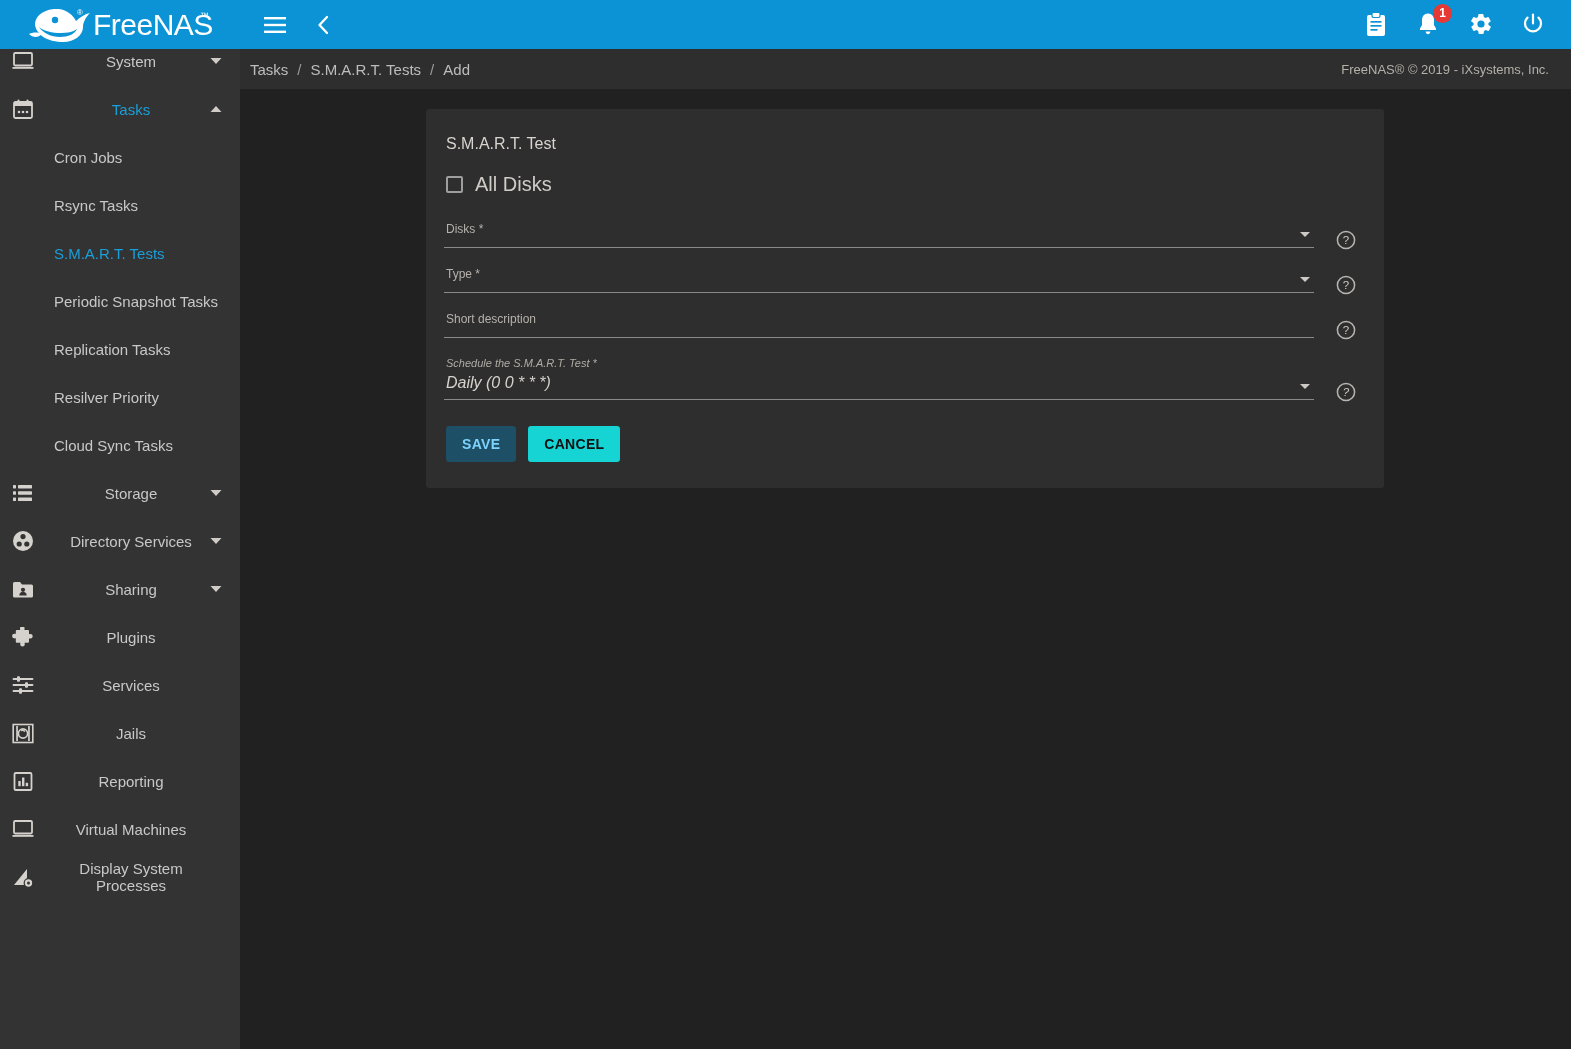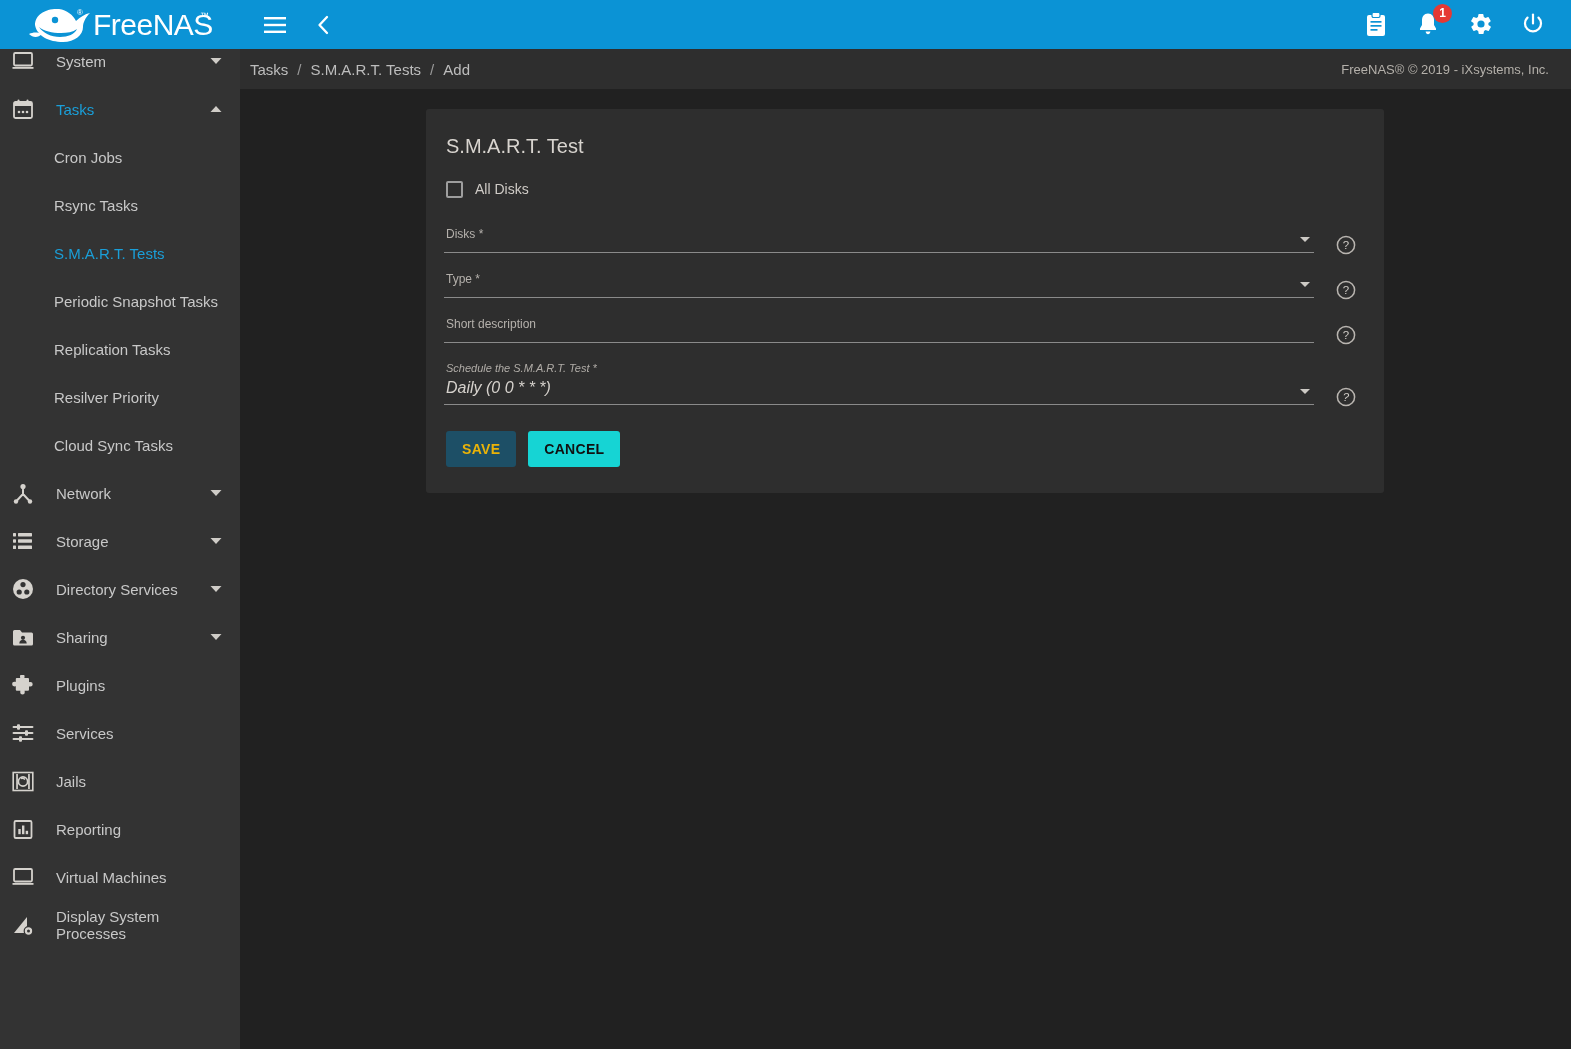--- a/index.html
+++ b/index.html
@@ -66,21 +66,21 @@
     color: #c8c8c8;
     font-size: 15px;
     cursor: pointer;
   }
   .sb-icon {
     width: 34px; flex: 0 0 34px;
     display: flex; align-items: center; justify-content: flex-start;
     color: #d5d2cd;
   }
   .sb-icon svg { display: block; }
-  .sb-label { flex: 1 1 auto; padding-left: 10px; }
+  .sb-label { flex: 1 1 auto; padding-left: 10px; text-align: center; }
   .sb-row.active .sb-label,
   .sb-row.active .sb-caret svg { color: #1a9fd9; }
   .sb-row.active .sb-label { color: #1a9fd9; }
   .sb-caret {
     width: 20px; flex: 0 0 20px;
     display: flex; align-items: center; justify-content: center;
     color: #cfccc7;
   }
   .sb-sub {
     height: 48px;
@@ -115,37 +115,37 @@
   .card {
     position: absolute;
     left: 186px; top: 60px;
     width: 958px;
     background: #2e2e2e;
     border-radius: 3px;
     padding: 20px 24px 26px 18px;
   }
   .card-title {
     color: #d8d4cf;
-    font-size: 20px;
+    font-size: 16px;
     margin: 6px 0 12px 2px;
   }
   .row-check {
     display: flex; align-items: center;
     height: 38px;
     padding-left: 2px;
     cursor: pointer;
   }
   .cbox {
     width: 17px; height: 17px;
     border: 2px solid #9e9e9e;
     border-radius: 2px;
     margin-right: 12px;
     background: transparent;
   }
-  .cb-label { color: #cfcbc6; font-size: 14px; }
+  .cb-label { color: #cfcbc6; font-size: 20px; }
 
   .field {
     position: relative;
     margin-top: 14px;
     padding-right: 46px;
   }
   .field-inner {
     position: relative;
     border-bottom: 1px solid #8a8a8a;
     padding: 0 22px 6px 2px;
@@ -184,21 +184,21 @@
   .btn {
     height: 36px; min-width: 63px;
     border: none; border-radius: 3px;
     font-size: 14px; font-weight: bold;
     letter-spacing: .3px;
     display: flex; align-items: center; justify-content: center;
     padding: 0 16px;
     cursor: pointer;
     font-family: "Liberation Sans", sans-serif;
   }
-  .btn-save { background: #1d4f66; color: #eab308; cursor: default; text-align: right; }
+  .btn-save { background: #1d4f66; color: #7dd3fc; cursor: default; text-align: right; }
   .btn-cancel { background: #16d4d4; color: #111111; }
 </style>
 </head>
 <body>
 
 <div class="topbar">
   <div class="logo-zone">
     <svg class="logo-svg" width="186" height="40" viewBox="0 0 186 40">
       <g fill="#ffffff">
         <path d="M8 20 C8 9, 20 3, 32 4 C40 5, 46 10, 49 16 C53 12, 58 9, 63 8 C58 13, 56 18, 56 22
@@ -320,36 +320,20 @@
     <div class="sb-sub">
       <span>Replication Tasks</span>
       </div>
     <div class="sb-sub">
       <span>Resilver Priority</span>
       </div>
     <div class="sb-sub">
       <span>Cloud Sync Tasks</span>
       </div>
 
-    <div class="sb-row">
-      <span class="sb-icon">
-        <svg width="22" height="21" viewBox="0 0 22 21">
-          <circle cx="11" cy="3.5" r="2.6" fill="#d5d2cd"></circle>
-          <path d="M11 6.5 L11 11 M11 11 L4.5 18 M11 11 L17.5 18" stroke="#d5d2cd" stroke-width="2" fill="none" stroke-linecap="round"></path>
-          <circle cx="4" cy="18.5" r="2.2" fill="#d5d2cd"></circle>
-            <circle cx="18" cy="18.5" r="2.2" fill="#d5d2cd"></circle>
-        </svg>
-      </span>
-      <span class="sb-label">Network</span>
-      <span class="sb-caret">
-        <svg width="12" height="8" viewBox="0 0 12 8">
-            <path d="M0.5 1 L6 7 L11.5 1 Z" fill="#cfccc7"></path>
-          </svg>
-      </span>
-    </div>
 
     <div class="sb-row">
       <span class="sb-icon">
         <svg width="22" height="18" viewBox="0 0 22 18">
             <g fill="#d5d2cd">
           <rect x="1" y="1" width="3" height="3.4" rx=".6"></rect>
               <rect x="6" y="1" width="14" height="3.4" rx=".6"></rect>
           <rect x="1" y="7.3" width="3" height="3.4" rx=".6"></rect>
               <rect x="6" y="7.3" width="14" height="3.4" rx=".6"></rect>
           <rect x="1" y="13.6" width="3" height="3.4" rx=".6"></rect>

